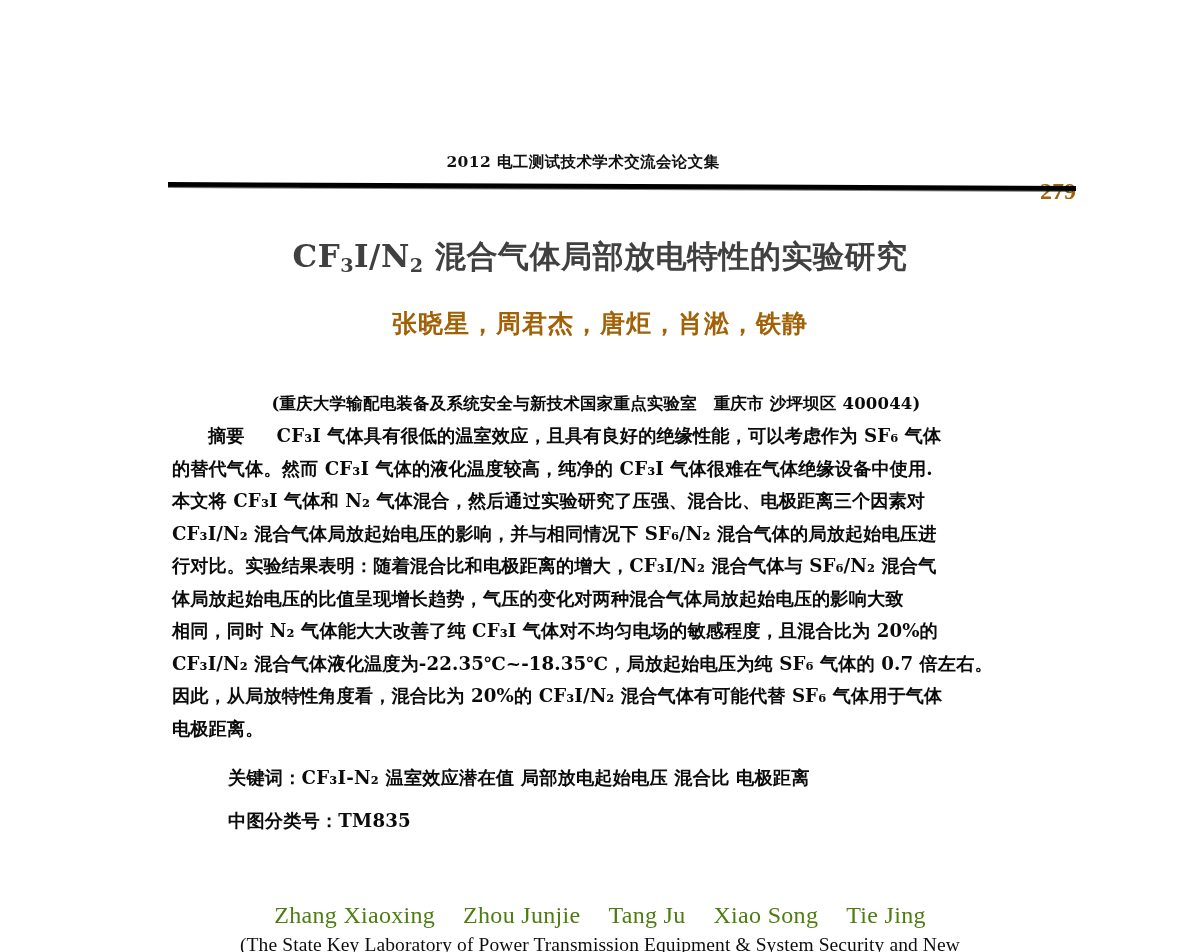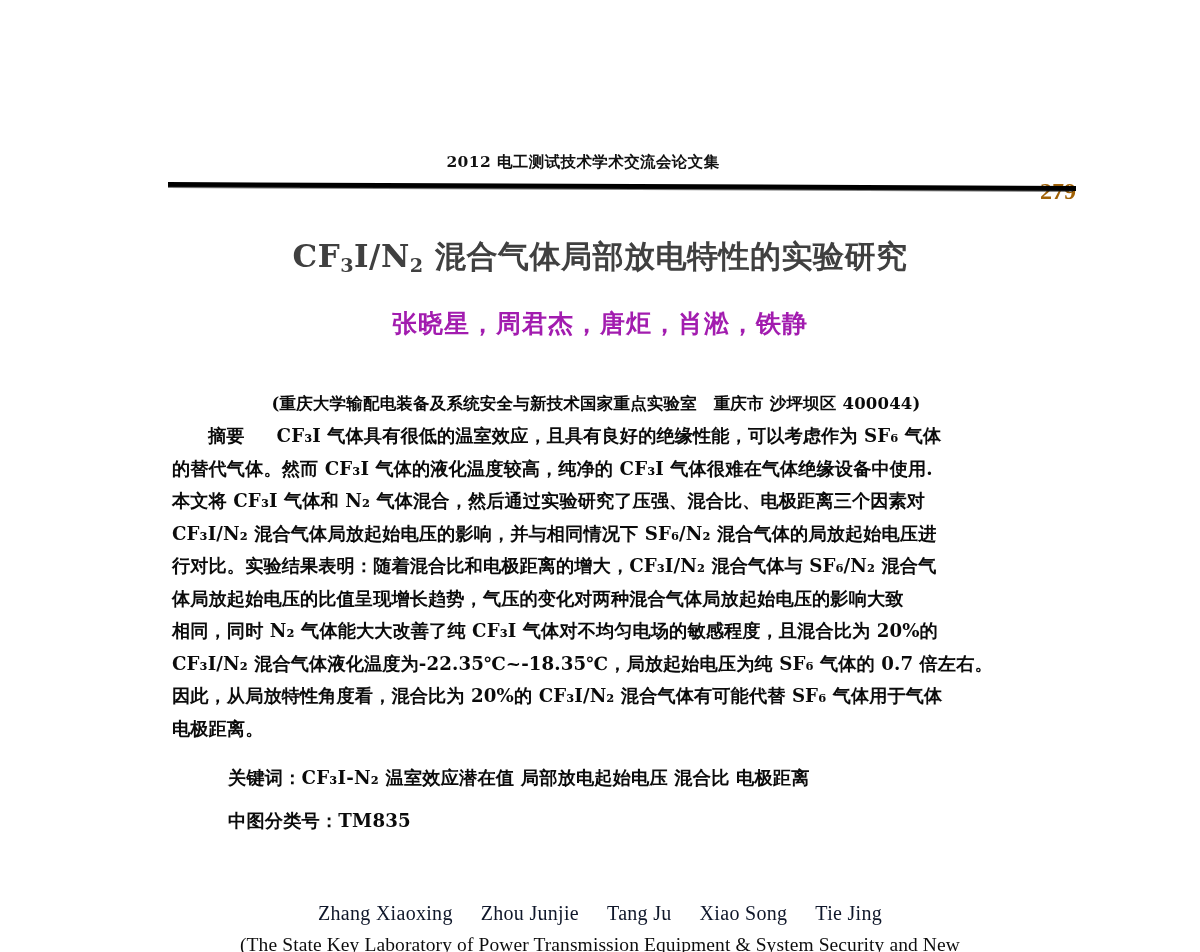--- a/index.html
+++ b/index.html
@@ -98,21 +98,21 @@
   .authors-cn {
     position: absolute;
     left: 100px;
     top: 307px;
     width: 1000px;
     text-align: center;
     font-family: "DejaVu Serif", "Liberation Serif", serif;
     font-size: 25px;
     font-weight: 700;
     letter-spacing: 1px;
-    color: #a21caf;
+    color: #a16207;
     white-space: nowrap;
   }
 
   .affil-cn {
     position: absolute;
     left: 96px;
     top: 366px;
     width: 1000px;
     text-align: center;
     font-family: "DejaVu Serif", "Liberation Serif", serif;
@@ -182,23 +182,23 @@
     white-space: nowrap;
     letter-spacing: -0.1px;
   }
   .authors-en {
     position: absolute;
     left: 100px;
     top: 902px;
     width: 1000px;
     text-align: center;
     font-family: "Liberation Serif", "DejaVu Serif", serif;
-    font-size: 20px;
+    font-size: 24px;
     font-weight: 400;
-    color: #0f172a;
+    color: #4d7c0f;
     white-space: nowrap;
     letter-spacing: 0.3px;
   }
   .authors-en span { margin: 0 14px; }
 
   .affil-en {
     position: absolute;
     left: 100px;
     top: 934px;
     width: 1000px;

